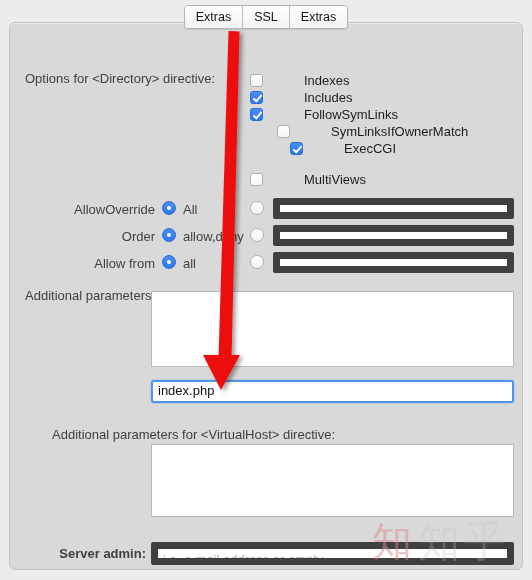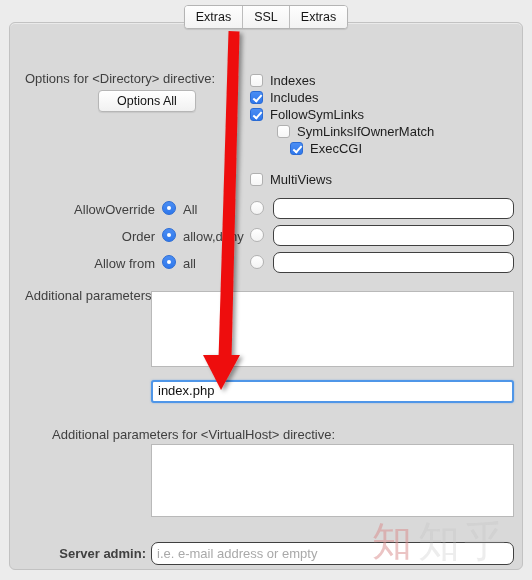--- a/index.html
+++ b/index.html
@@ -98,20 +98,21 @@
     white-space: nowrap;
   }
 
   
   .cbrow {
     position: absolute;
     display: flex;
     align-items: center;
     height: 17px;
     white-space: nowrap;
+    gap: 34px;
   }
   .cbox {
     width: 13px;
     height: 13px;
     border-radius: 3px;
     box-sizing: border-box;
     margin-right: 7px;
     flex: none;
     position: relative;
   }
@@ -156,22 +157,22 @@
     left: 4px; top: 4px;
     width: 4px; height: 4px;
     border-radius: 50%;
     background: #ffffff;
   }
 
   
   .field {
     position: absolute;
     background: #ffffff;
-    border: 1px solid #404040;
-    border-radius: 7px;
+    border: 7px solid #404040;
+    border-radius: 2px;
     box-sizing: border-box;
     font-size: 13px;
     color: #111111;
     padding: 0 5px;
     line-height: 19px;
     white-space: nowrap;
     overflow: hidden;
   }
   .field.focused {
     border: 2px solid #4f96e8;
@@ -230,21 +231,20 @@
     opacity: 0.55;
   }
 </style>
 </head>
 <body>
 
 <div class="panel">
 
   <div class="lbl" style="left:15px; top:48px;">Options for &lt;Directory&gt; directive:</div>
 
-  <div class="btn" style="left:88px; top:67px; width:98px;">Options All</div>
 
   <div class="cbrow" style="left:240px; top:49px;">
     <span class="cbox off"></span>
     <span class="cbl">Indexes</span>
   </div>
   <div class="cbrow" style="left:240px; top:66px;">
     <span class="cbox on"></span>
     <span class="cbl">Includes</span>
   </div>
   <div class="cbrow" style="left:240px; top:83px;">

